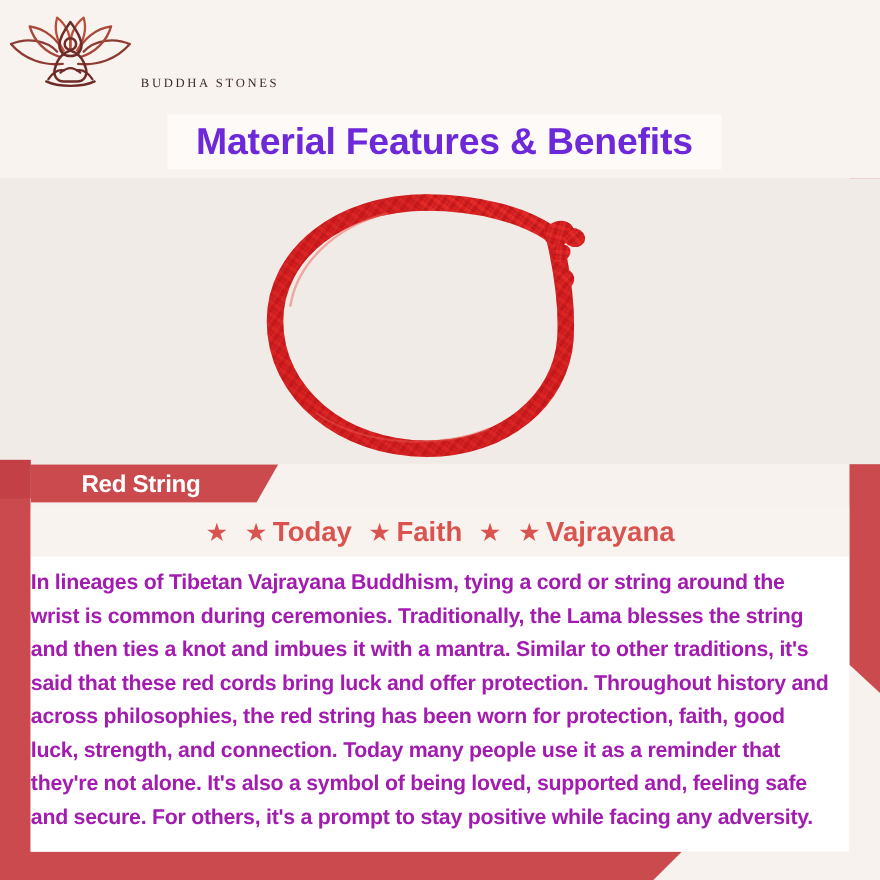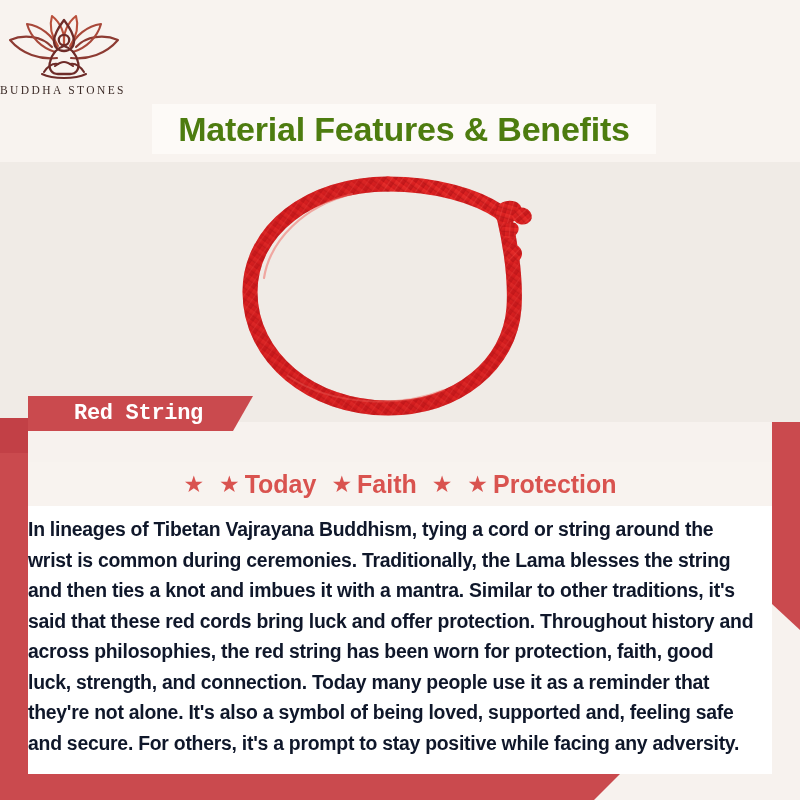--- a/index.html
+++ b/index.html
@@ -36,54 +36,54 @@
     clip-path:polygon(0 0,100% 0,calc(100% - 26px) 100%,0 100%);
   }
 
   
   #header{
     position:absolute;top:0;left:0;width:800px;height:162px;
     background:#f8f3ef;
   }
   #logo-wrap{
     position:absolute;left:0;top:14px;width:800px;
-    display:flex;flex-direction:column;align-items:flex-start;
+    display:flex;flex-direction:row;align-items:flex-end;
   }
   #logo-mark{display:block;}
   #brand-name{
     margin-top:2px;
     font-family:"Liberation Serif","DejaVu Serif",serif;
     font-size:11.5px;letter-spacing:2.4px;color:#3b2a26;
     font-weight:400;
   }
 
   
   #title-plaque{
     position:absolute;left:152px;top:104px;width:504px;height:50px;
     background:#fdfaf7;
     display:flex;align-items:center;justify-content:center;
   }
   #page-title{
-    font-size:34px;font-weight:bold;color:#4d7c0f;
+    font-size:34px;font-weight:bold;color:#6d28d9;
     letter-spacing:-0.2px;white-space:nowrap;
   }
 
   
   #hero{
     position:absolute;left:0;top:162px;width:800px;height:260px;
     background:#f0ebe6;
   }
   #bracelet{position:absolute;left:192px;top:-4px;}
 
   
   #ribbon{
-    position:absolute;left:28px;top:396px;width:225px;height:35px;
+    position:absolute;left:28px;top:422px;width:225px;height:35px;
     background:#ca4a4e;
     clip-path:polygon(0 0,100% 0,calc(100% - 20px) 100%,0 100%);
-    display:flex;align-items:center;font-family:Liberation Mono, monospace;
+    display:flex;align-items:center;
   }
   #ribbon-label{
     color:#ffffff;font-size:22px;font-weight:bold;
     margin-left:46px;letter-spacing:-0.3px;
   }
   #ribbon-band{
     position:absolute;left:0;top:418px;width:28px;height:35px;
     background:#c24046;
   }
 
@@ -107,21 +107,21 @@
     position:absolute;left:28px;top:506px;width:744px;height:268px;
     background:#ffffff;
     box-sizing:border-box;
     padding:8px 14px 0 0;
   }
   #copy-text{
     margin:0;
     font-size:19.4px;
     line-height:30.5px;
     font-weight:bold;
-    color:#0f172a;
+    color:#a21caf;
     letter-spacing:-0.25px;
     text-align:left;
   }
 </style>
 </head>
 <body>
 
 <div id="page">
 
   <div class="bar" id="bar-top"></div>
@@ -212,21 +212,21 @@
     </span>
     <span class="benefit">
       <span class="star">★</span>
       <span>Faith</span>
     </span>
     <span class="benefit">
       <span class="star">★</span>
     </span>
     <span class="benefit">
       <span class="star">★</span>
-      <span>Protection</span>
+      <span>Vajrayana</span>
     </span>
   </div>
 
   <div id="copy-panel">
     <p id="copy-text">In lineages of Tibetan Vajrayana Buddhism, tying a cord or string around the wrist is common during ceremonies. Traditionally, the Lama blesses the string and then ties a knot and imbues it with a mantra. Similar to other traditions, it's said that these red cords bring luck and offer protection. Throughout history and across philosophies, the red string has been worn for protection, faith, good luck, strength, and connection. Today many people use it as a reminder that they're not alone. It's also a symbol of being loved, supported and, feeling safe and secure. For others, it's a prompt to stay positive while facing any adversity.</p>
   </div>
 
 </div>
 
 </body></html>

